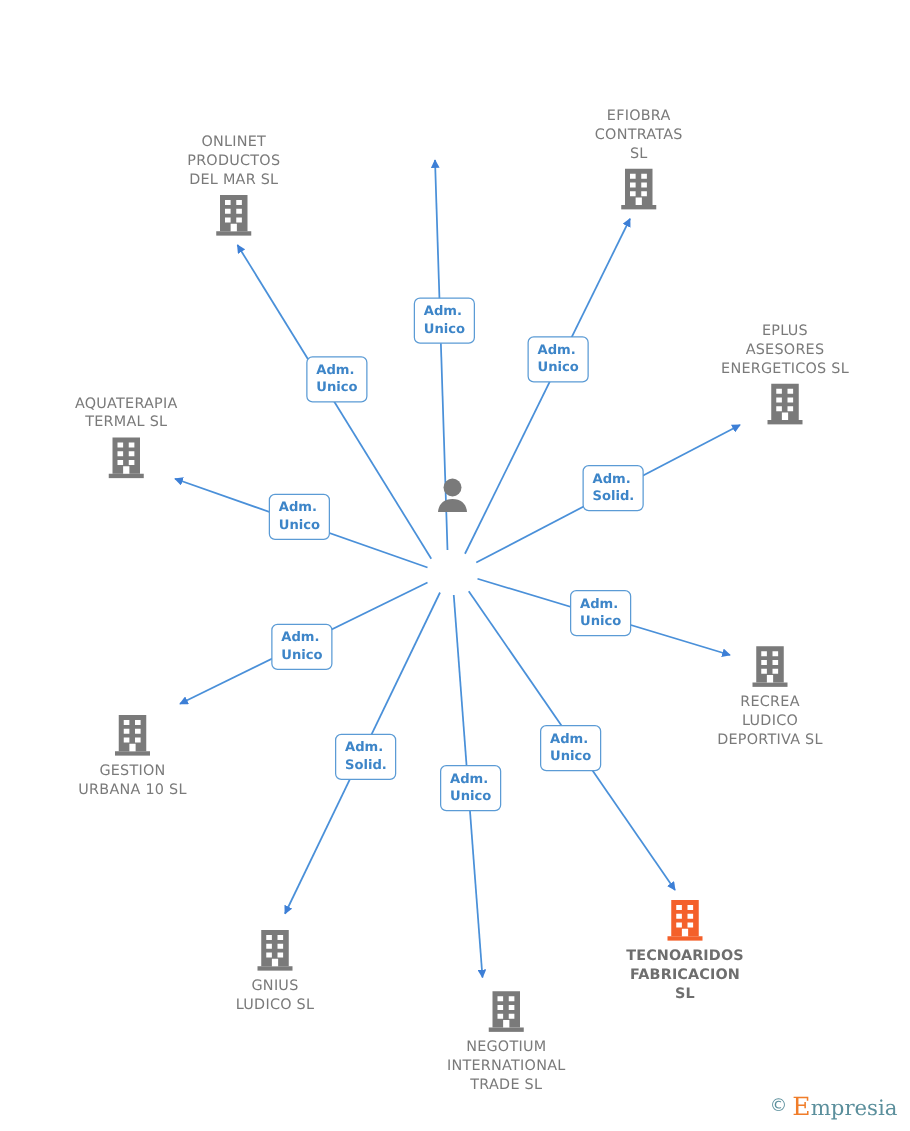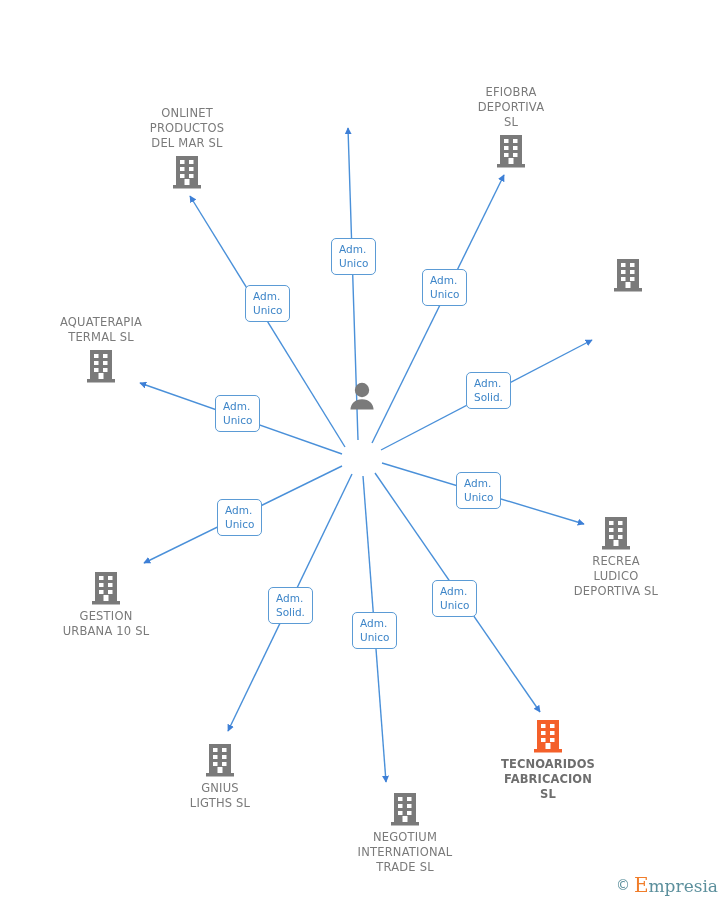--- a/index.html
+++ b/index.html
@@ -61,20 +61,21 @@
     border: 1px solid #5b9bd5;
     border-radius: 5px;
     background: #ffffff;
     color: #3d85c8;
     font-size: 10.5px;
     line-height: 14px;
     padding: 3px 7px 4px 7px;
     text-align: left;
     white-space: pre-line;
     box-sizing: border-box;
+    font-weight: bold;
   }
 
   #watermark {
     position: absolute;
     right: 10px;
     bottom: 8px;
     display: flex;
     align-items: center;
     gap: 4px;
   }
@@ -138,36 +139,39 @@
       <rect x="8" y="13" width="4.5" height="4" fill="#ffffff"></rect>
       <rect x="17" y="13" width="4.5" height="4" fill="#ffffff"></rect>
       <rect x="8" y="20" width="4.5" height="4" fill="#ffffff"></rect>
       <rect x="17" y="20" width="4.5" height="4" fill="#ffffff"></rect>
       <rect x="12.5" y="25" width="5" height="6" fill="#ffffff"></rect>
     </svg>
   </div>
 
   <div class="node label-above" style="left:511px; top:85px;">
     <div class="node-label">EFIOBRA
-DEPORTIVA
+CONTRATAS
 SL</div>
     <svg class="node-icon" width="30" height="36" viewBox="0 0 30 36">
       <rect x="4" y="2" width="22" height="29" fill="#7a7a7a"></rect>
       <rect x="1" y="31" width="28" height="3.5" fill="#7a7a7a"></rect>
       <rect x="8" y="6" width="4.5" height="4" fill="#ffffff"></rect>
       <rect x="17" y="6" width="4.5" height="4" fill="#ffffff"></rect>
       <rect x="8" y="13" width="4.5" height="4" fill="#ffffff"></rect>
       <rect x="17" y="13" width="4.5" height="4" fill="#ffffff"></rect>
       <rect x="8" y="20" width="4.5" height="4" fill="#ffffff"></rect>
       <rect x="17" y="20" width="4.5" height="4" fill="#ffffff"></rect>
       <rect x="12.5" y="25" width="5" height="6" fill="#ffffff"></rect>
     </svg>
   </div>
 
   <div class="node label-above" style="left:628px; top:257px;">
+    <div class="node-label">EPLUS
+ASESORES
+ENERGETICOS SL</div>
     <svg class="node-icon" width="30" height="36" viewBox="0 0 30 36">
       <rect x="4" y="2" width="22" height="29" fill="#7a7a7a"></rect>
       <rect x="1" y="31" width="28" height="3.5" fill="#7a7a7a"></rect>
       <rect x="8" y="6" width="4.5" height="4" fill="#ffffff"></rect>
       <rect x="17" y="6" width="4.5" height="4" fill="#ffffff"></rect>
       <rect x="8" y="13" width="4.5" height="4" fill="#ffffff"></rect>
       <rect x="17" y="13" width="4.5" height="4" fill="#ffffff"></rect>
       <rect x="8" y="20" width="4.5" height="4" fill="#ffffff"></rect>
       <rect x="17" y="20" width="4.5" height="4" fill="#ffffff"></rect>
       <rect x="12.5" y="25" width="5" height="6" fill="#ffffff"></rect>
@@ -229,21 +233,21 @@
       <rect x="1" y="31" width="28" height="3.5" fill="#7a7a7a"></rect>
       <rect x="8" y="6" width="4.5" height="4" fill="#ffffff"></rect>
       <rect x="17" y="6" width="4.5" height="4" fill="#ffffff"></rect>
       <rect x="8" y="13" width="4.5" height="4" fill="#ffffff"></rect>
       <rect x="17" y="13" width="4.5" height="4" fill="#ffffff"></rect>
       <rect x="8" y="20" width="4.5" height="4" fill="#ffffff"></rect>
       <rect x="17" y="20" width="4.5" height="4" fill="#ffffff"></rect>
       <rect x="12.5" y="25" width="5" height="6" fill="#ffffff"></rect>
     </svg>
     <div class="node-label">GNIUS
-LIGTHS SL</div>
+LUDICO SL</div>
   </div>
 
   <div class="node label-below" style="left:405px; top:791px;">
     <svg class="node-icon" width="30" height="36" viewBox="0 0 30 36">
       <rect x="4" y="2" width="22" height="29" fill="#7a7a7a"></rect>
       <rect x="1" y="31" width="28" height="3.5" fill="#7a7a7a"></rect>
       <rect x="8" y="6" width="4.5" height="4" fill="#ffffff"></rect>
       <rect x="17" y="6" width="4.5" height="4" fill="#ffffff"></rect>
       <rect x="8" y="13" width="4.5" height="4" fill="#ffffff"></rect>
       <rect x="17" y="13" width="4.5" height="4" fill="#ffffff"></rect>

